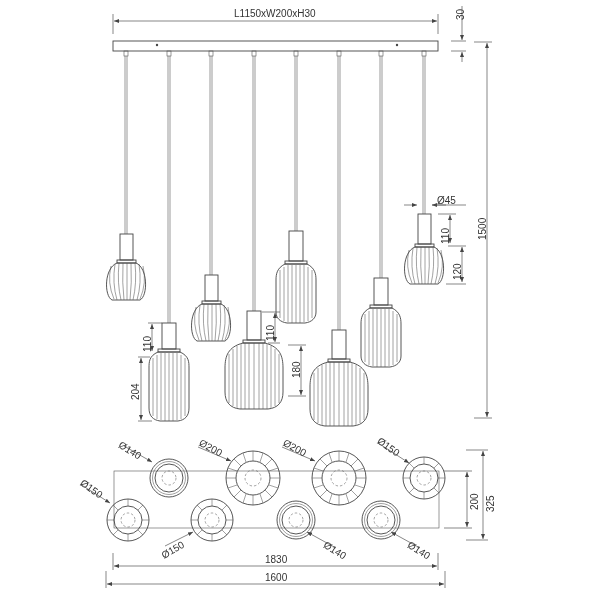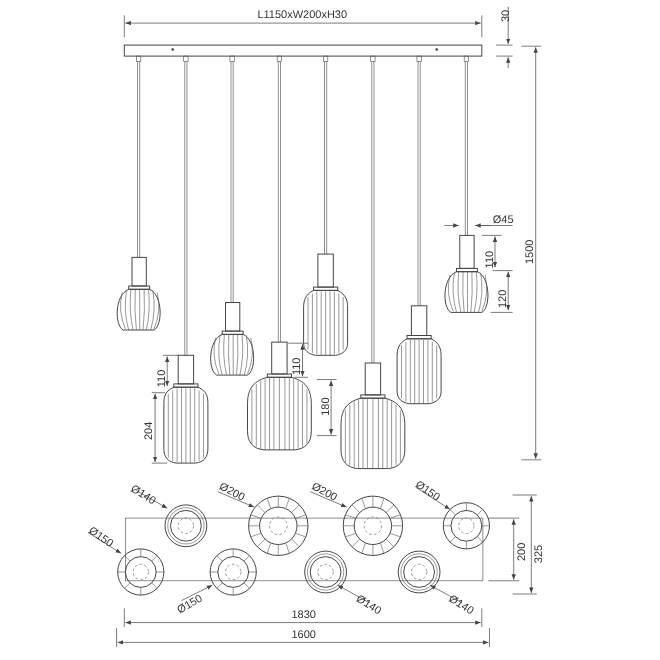--- a/index.html
+++ b/index.html
@@ -402,21 +402,21 @@
     </g>
   </g>
 </svg>
 
 <span class="lbl" style="left:234px; top:9px;">L1150xW200xH30</span>
 
 <span class="lbl" style="left:456px; top:5px; transform:rotate(-90deg); transform-origin:left top; top:20px;">30</span>
 
 <span class="lbl" style="left:478px; top:240px; transform:rotate(-90deg); transform-origin:left top;">1500</span>
 
-<span class="lbl" style="left:448px; top:196px;text-align:center;">Ø45</span>
+<span class="lbl" style="left:437px; top:196px;text-align:center;">Ø45</span>
 
 <span class="lbl" style="left:441px; top:244px; transform:rotate(-90deg); transform-origin:left top;">110</span>
 
 <span class="lbl" style="left:453px; top:280px; transform:rotate(-90deg); transform-origin:left top;">120</span>
 
 <span class="lbl" style="left:143px; top:352px; transform:rotate(-90deg); transform-origin:left top;">110</span>
 
 <span class="lbl" style="left:131px; top:400px; transform:rotate(-90deg); transform-origin:left top;">204</span>
 
 <span class="lbl" style="left:266px; top:341px; transform:rotate(-90deg); transform-origin:left top;">110</span>

